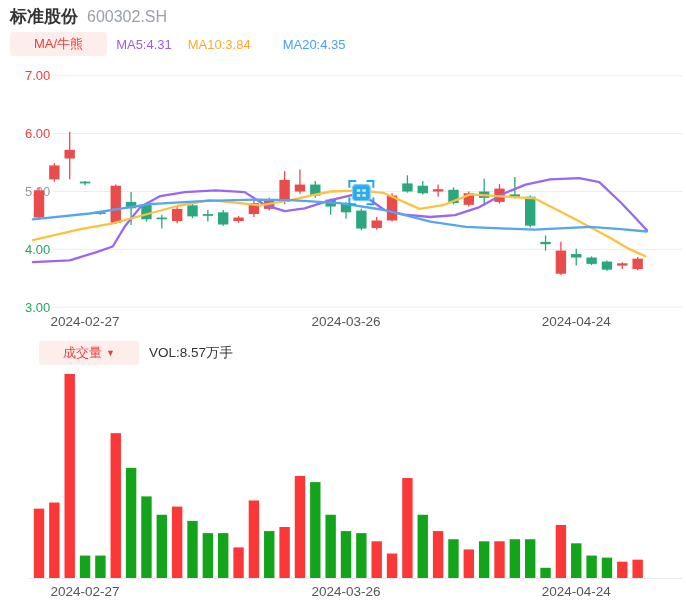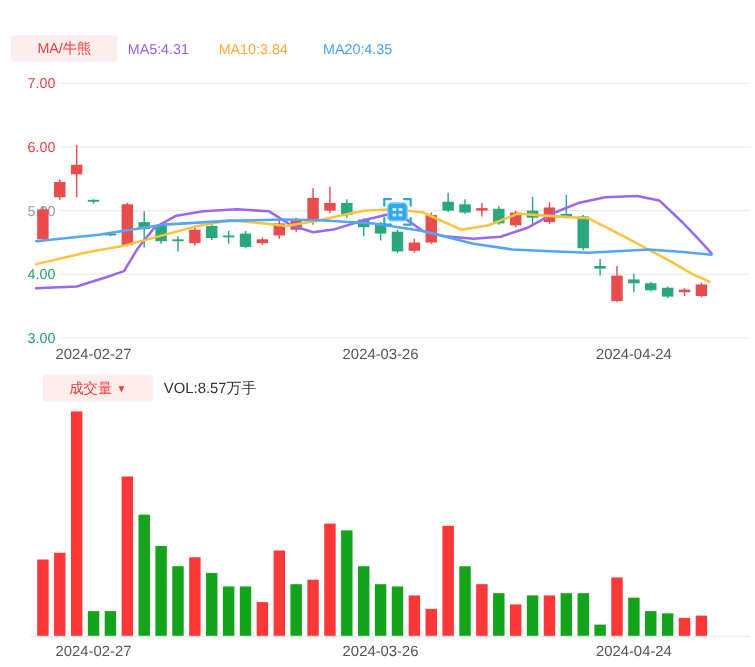--- a/index.html
+++ b/index.html
@@ -6,34 +6,38 @@
   .screen{
     position:relative;width:686px;height:606px;background:#fff;overflow:hidden;
     font-family:"Liberation Sans","DejaVu Sans",sans-serif;
   }
   .header{position:absolute;left:10px;top:5px;display:flex;align-items:baseline;gap:9px;}
   .title{font-size:17px;font-weight:700;color:#333;}
   .code{font-size:16px;color:#9aa1a9;}
   .legend{position:absolute;left:10px;top:32px;display:flex;align-items:center;font-size:13px;}
   .badge{background:#fdeeec;color:#f23b3b;padding:3px 24px;border-radius:3px;display:inline-flex;align-items:center;gap:4px;cursor:pointer;}
   .ma5{margin-left:9px;}
-  .ma10{margin-left:27px;}
+  .ma10{margin-left:16px;}
   .ma20{margin-left:32px;}
   .vol-legend{position:absolute;left:39px;top:341px;display:flex;align-items:center;font-size:13px;text-align:center;}
   .vol-readout{margin-left:10px;color:#333;font-size:13.5px;}
   .tri{font-size:9px;line-height:1;}
   svg{position:absolute;left:0;display:block;}
   #main-chart{top:60px;}
   #vol-chart{top:366px;}
 </style>
 </head>
 <body>
 
 <div class="screen">
 
+  <div class="header">
+    <span class="title">标准股份</span>
+    <span class="code">600302.SH</span>
+  </div>
 
   <div class="legend">
     <span class="badge">
       <span>MA/牛熊</span>
     </span>
     <span class="ma5" style="color:#9a5cf5">MA5:4.31</span>
     <span class="ma10" style="color:#fcaa30">MA10:3.84</span>
     <span class="ma20" style="color:#48a1f5">MA20:4.35</span>
   </div>
 

